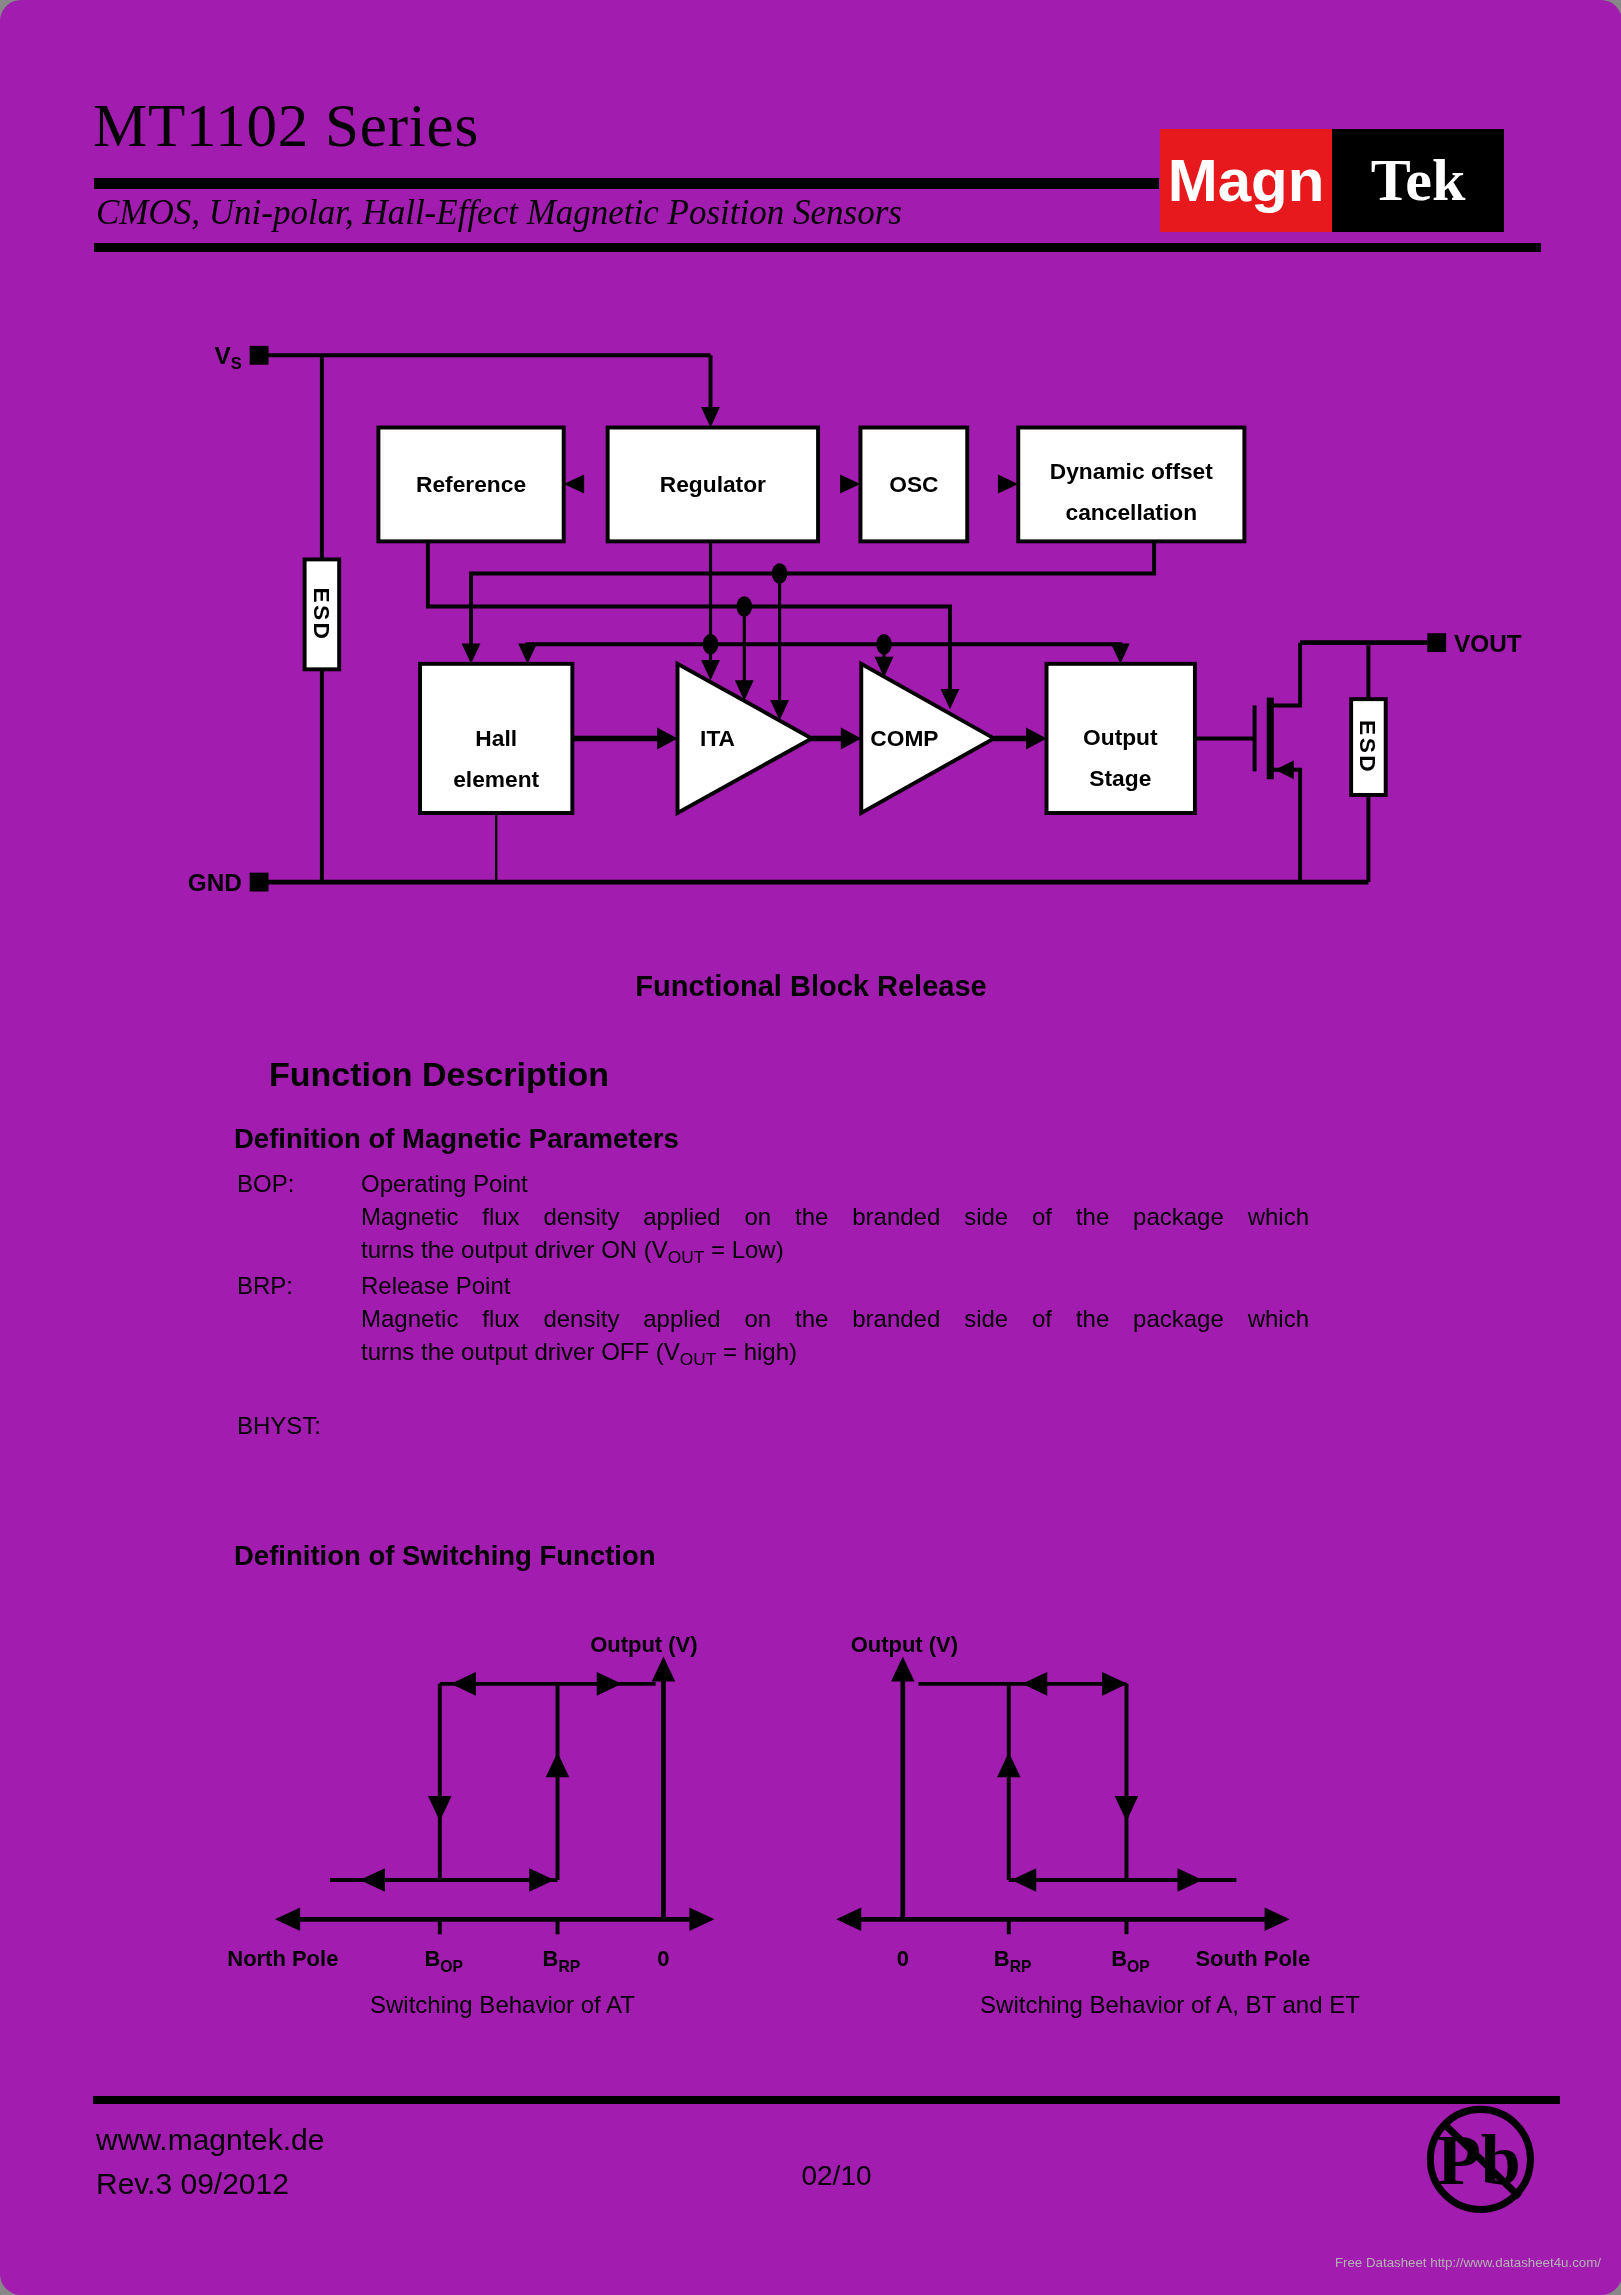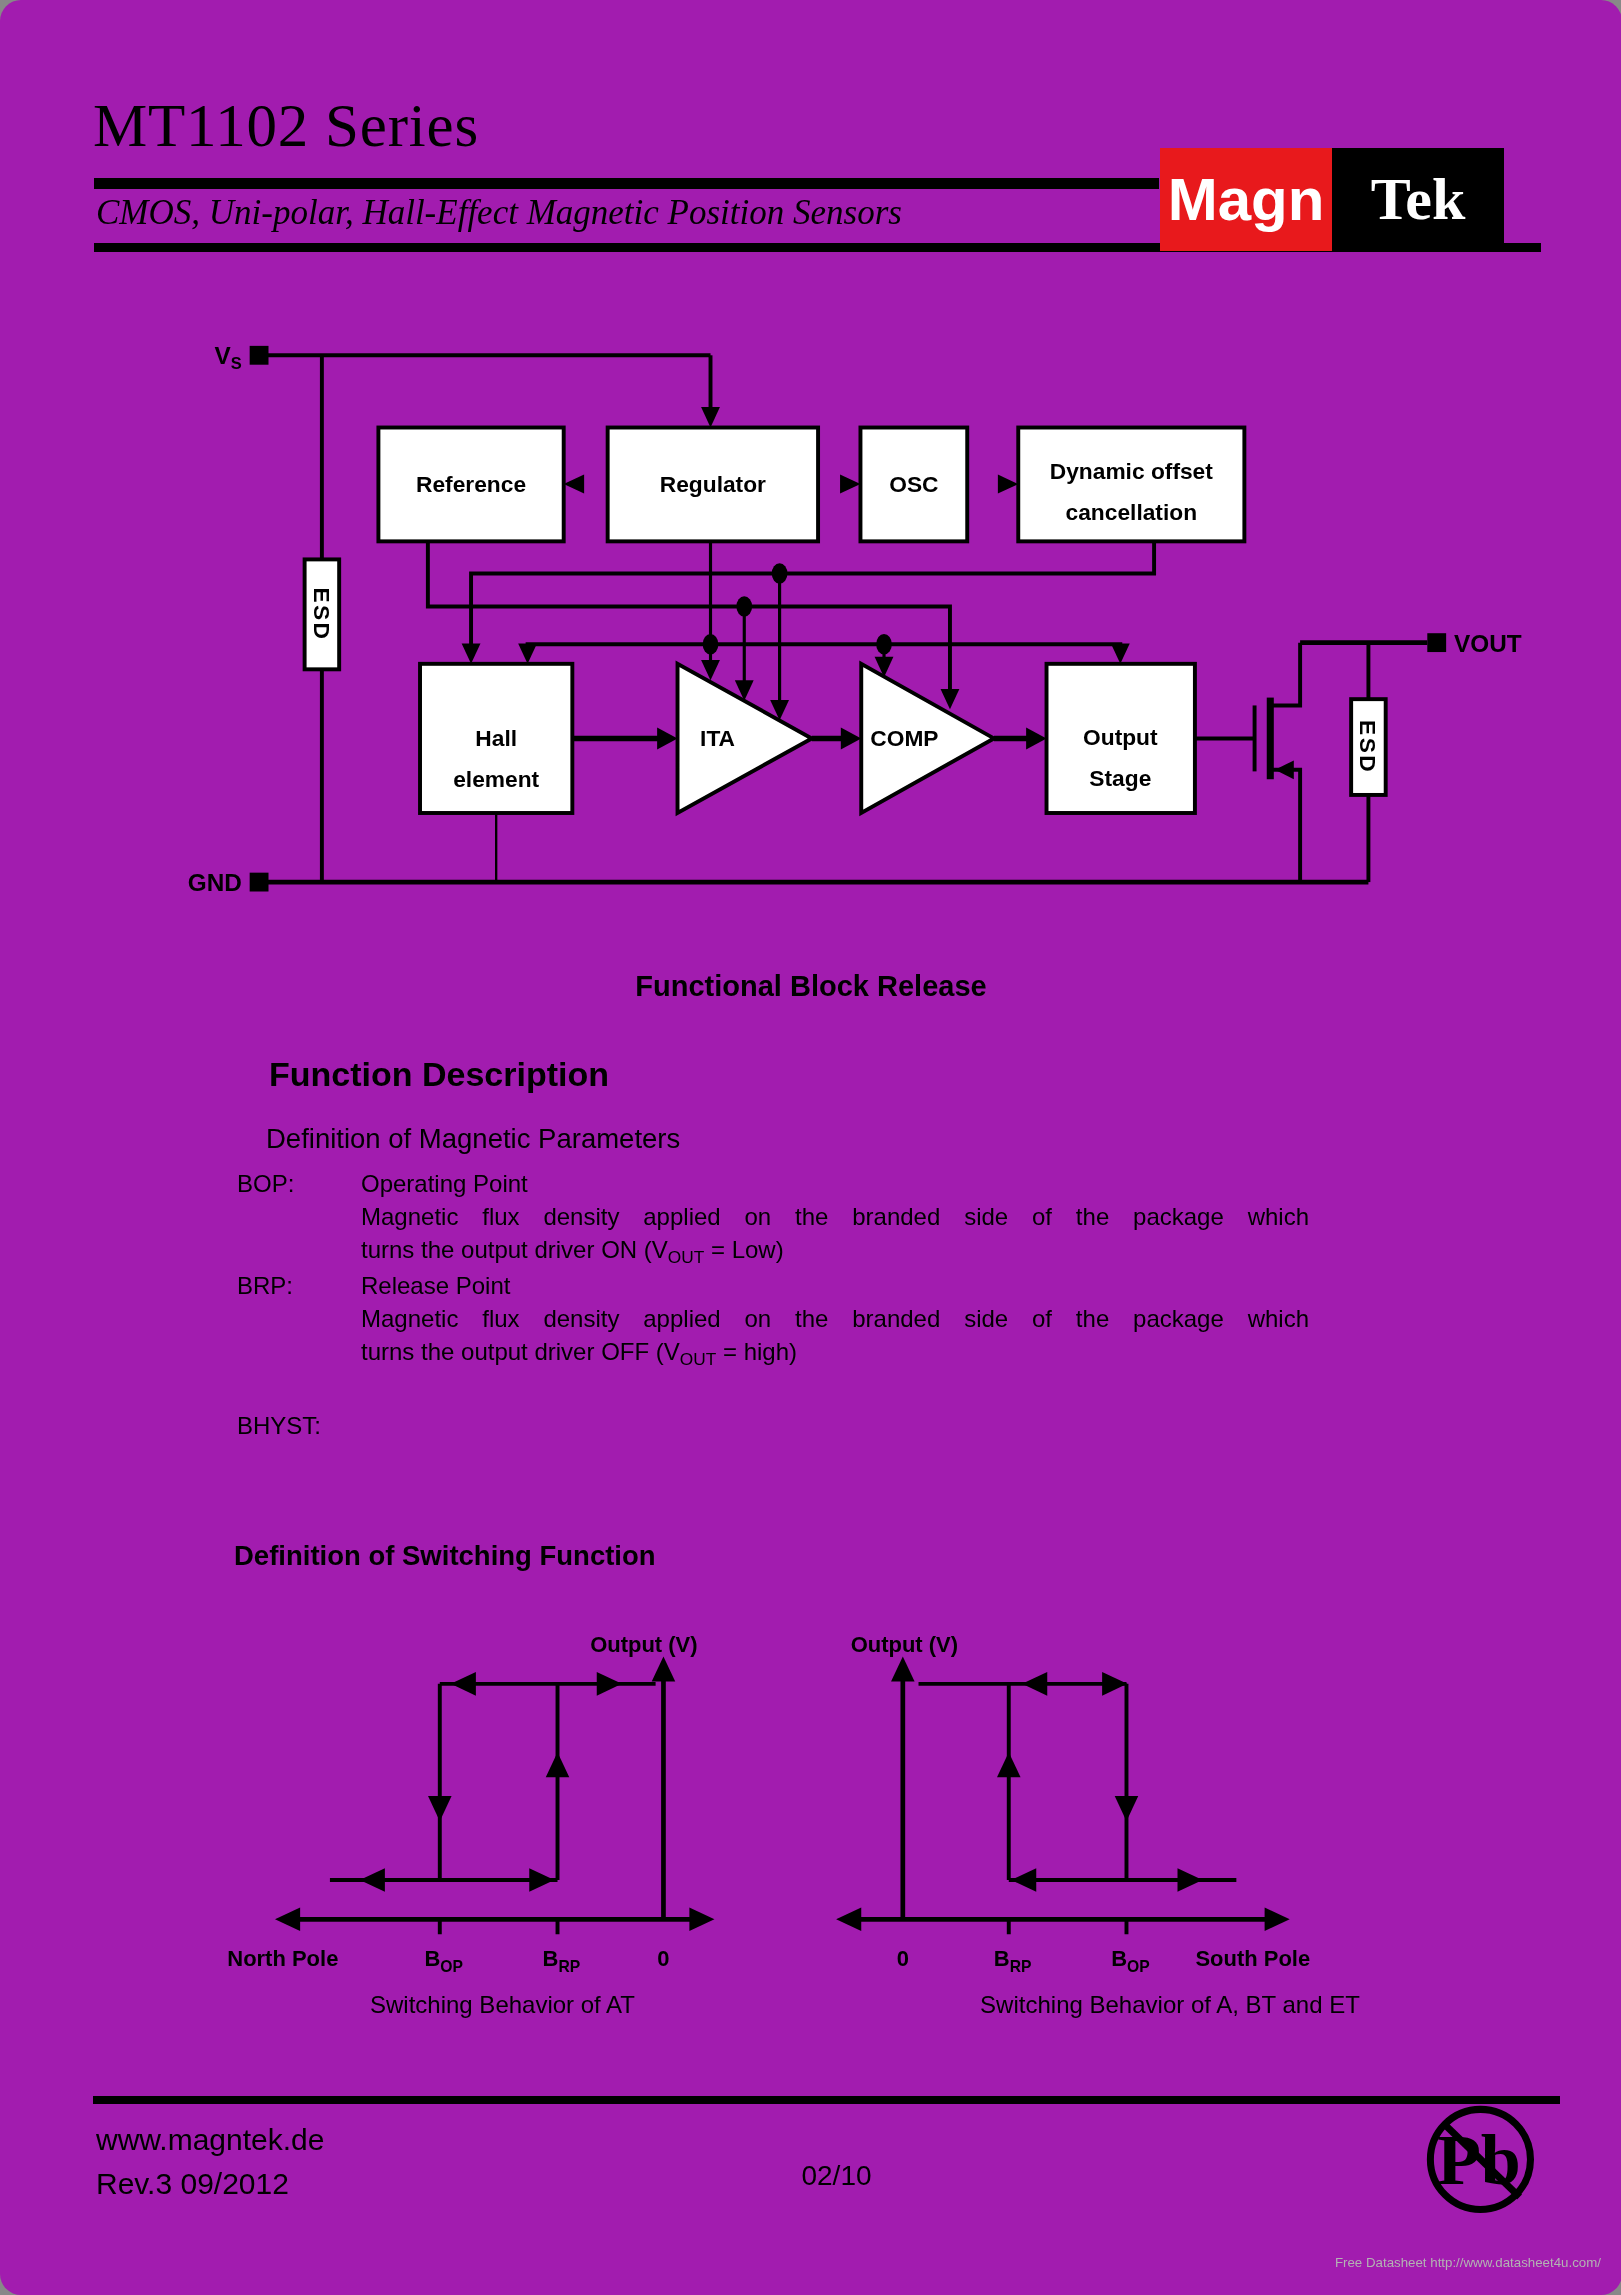--- a/index.html
+++ b/index.html
@@ -7,29 +7,29 @@
     position:relative; width:1622px; height:2295px; background:#a21caf;
     font-family:"Liberation Sans", sans-serif; color:#000; overflow:hidden;border-radius:21px;
   }
   .abs{position:absolute;}
   
   .doc-title{left:93px; top:91px; font-family:"Liberation Serif", serif; font-size:61px; letter-spacing:0.8px;}
   .rule{background:#000;}
   .rule1{left:94px; top:178px; width:1065px; height:11px;}
   .subtitle{left:96px; top:193px; font-family:"Liberation Serif", serif; font-style:italic; font-size:35px;}
   .rule2{left:94px; top:243px; width:1447px; height:9.4px;}
-  .logo{left:1160px; top:129px; width:344px; height:103px; display:flex;margin-top:19px;}
+  .logo{left:1160px; top:129px; width:344px; height:103px; display:flex;}
   .logo-half{width:190px; height:103px; display:flex; align-items:center; justify-content:center;
              font-size:60px; font-weight:bold; color:#fff; line-height:103px;}
   .logo-magn{font-family:"Liberation Sans", sans-serif;}
   .logo-tek{font-family:"Liberation Serif", serif;}
   
   .diagram-caption{left:0; top:970px; width:1622px; text-align:center; font-size:29px; font-weight:bold;}
   .h1{left:237px; top:1055px; font-size:34px; font-weight:bold;margin-left:32px;}
-  .h2{left:234px; top:1123px; font-size:27.5px; font-weight:normal;margin-left:32px;}
+  .h2{left:234px; top:1123px; font-size:27.5px; font-weight:bold;}
   .h2b{left:234px; top:1540px; font-size:27.5px; font-weight:bold;}
   
   .def-item{left:237px; width:1076px; display:flex; font-size:24px; line-height:33px;}
   .def-term{width:124px; flex:none;}
   .def-body{width:948px; flex:none;}
   .def-line.justify{text-align:justify; text-align-last:justify;}
   .subsc{font-size:17.3px; vertical-align:-4.7px;}
   
   .graph-caption{top:1991px; font-size:24px; text-align:center;}
   .cap-left{left:267px; width:471px;}

